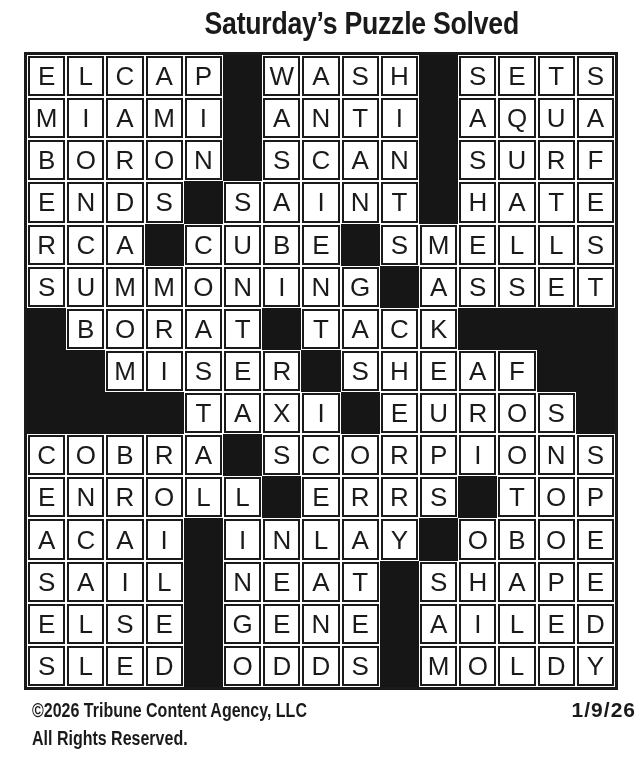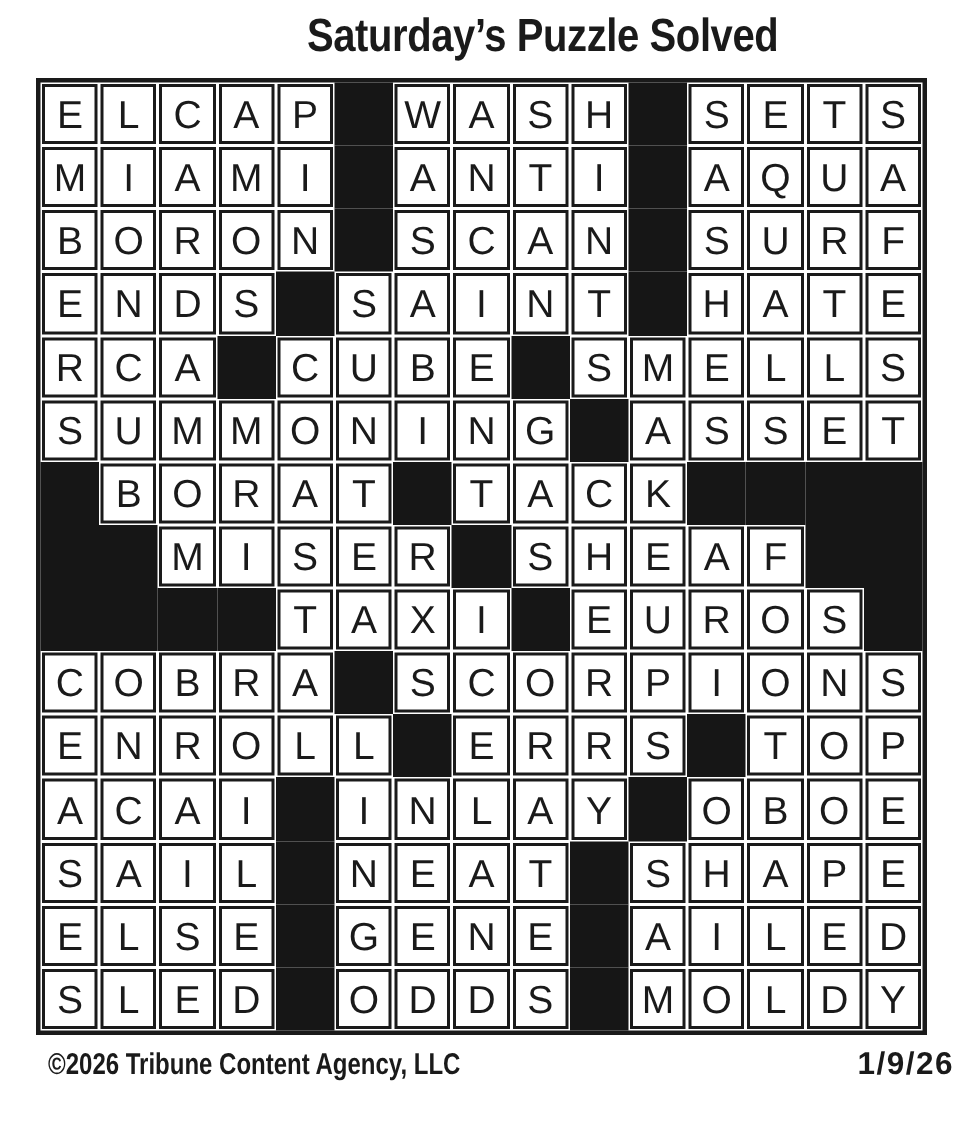--- a/index.html
+++ b/index.html
@@ -324,15 +324,18 @@
       <div class="cell white">L</div>
       <div class="cell white">D</div>
       <div class="cell white">Y</div>
     </div>
 
   <div class="footer">
     <div class="footer-row">
       <span class="squeeze-left">©2026 Tribune Content Agency, LLC</span>
       <span class="date">1/9/26</span>
     </div>
+    <div>
+      <span class="squeeze-left">All Rights Reserved.</span>
+    </div>
   </div>
 
 </div>
 
 </body></html>

